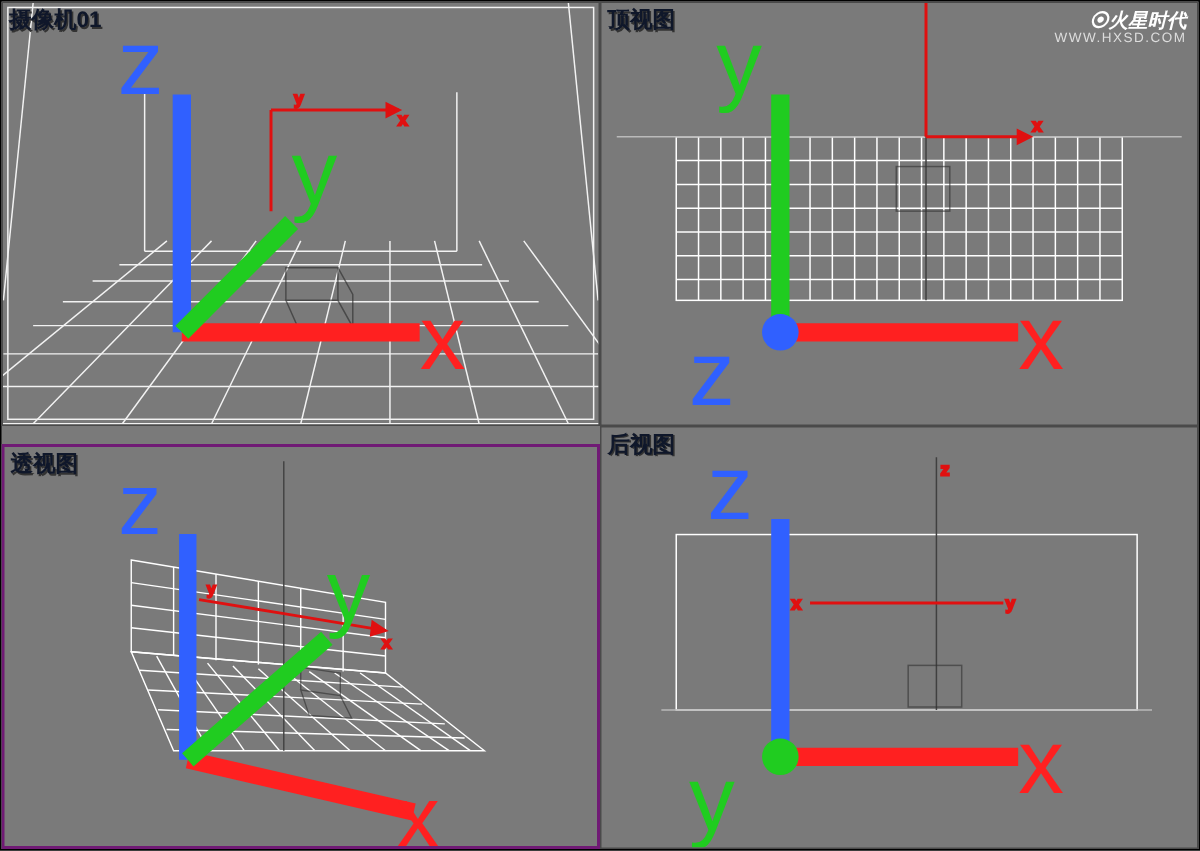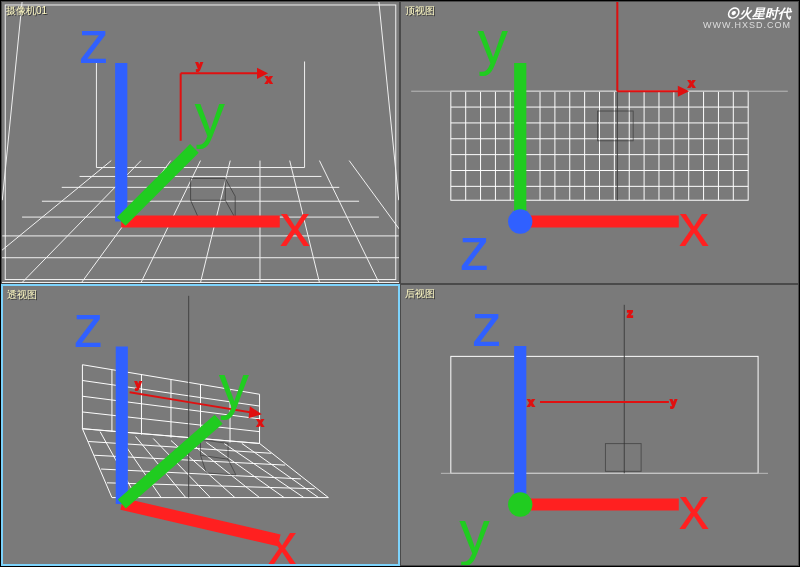--- a/index.html
+++ b/index.html
@@ -20,30 +20,32 @@
     width: 100%;
     height: 100%;
   }
   .viewport {
     position: relative;
     border: 1px solid #4a4a4a;
     background: #7a7a7a;
     overflow: hidden;
   }
   .viewport.active {
-    border: 2px solid #7dd3fc;
+    border: 2px solid #701a75;
+    margin-top: 12px;
   }
   .viewport-label {
     position: absolute;
     top: 2px;
     left: 4px;
-    color: #fef9c3;
-    font-size: 10px;
+    color: #0f172a;
+    font-size: 15px;
     z-index: 10;
     text-shadow: 1px 1px 0 #333;
+    font-weight: bold;
   }
   .viewport svg {
     position: absolute;
     top: 0; left: 0;
     width: 100%;
     height: 100%;
   }
   
   .axis-tripod {
     position: absolute;

